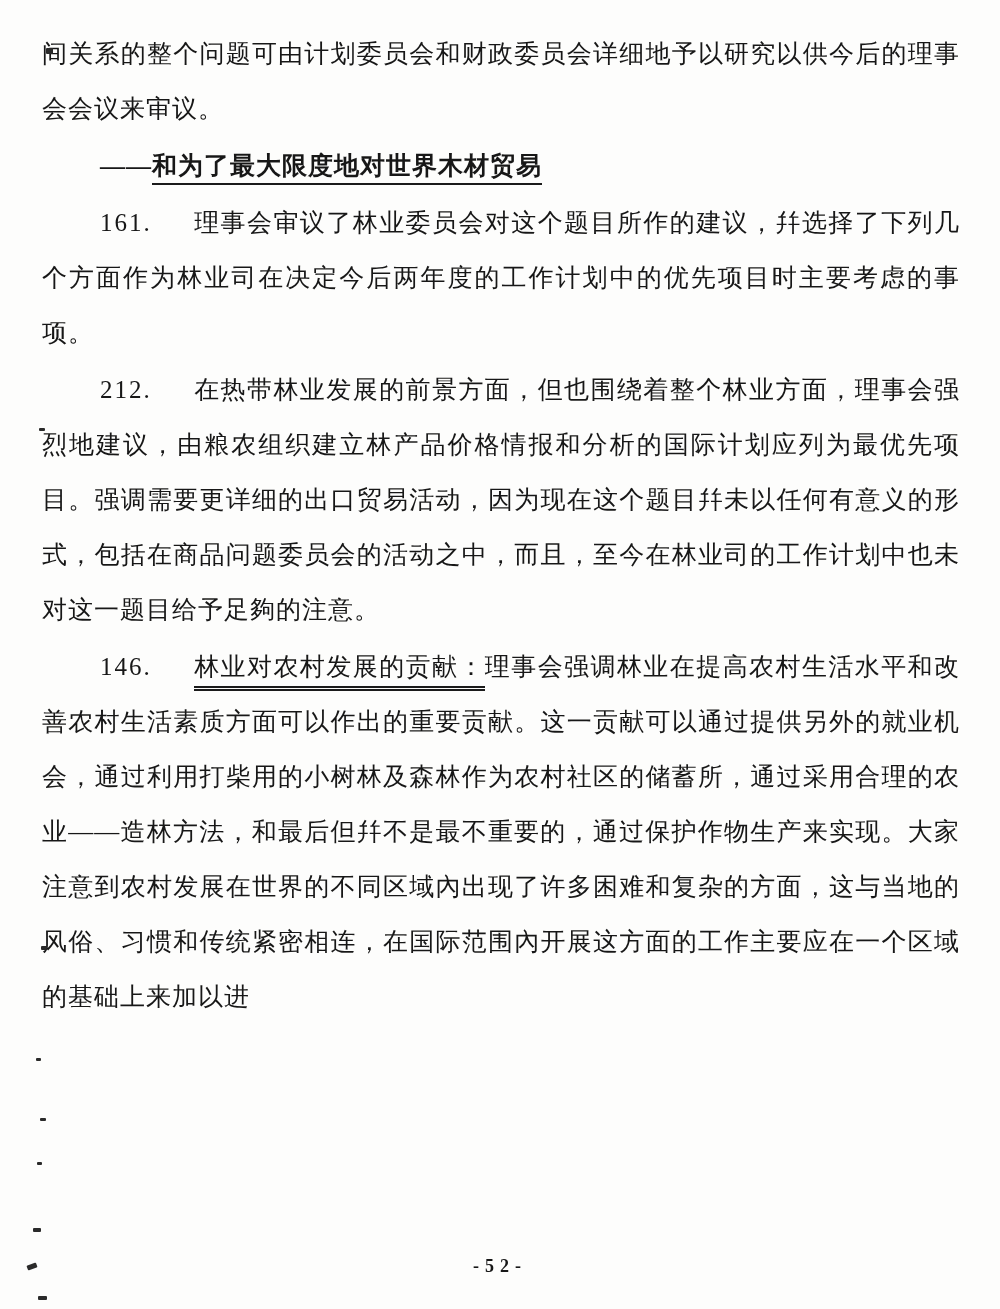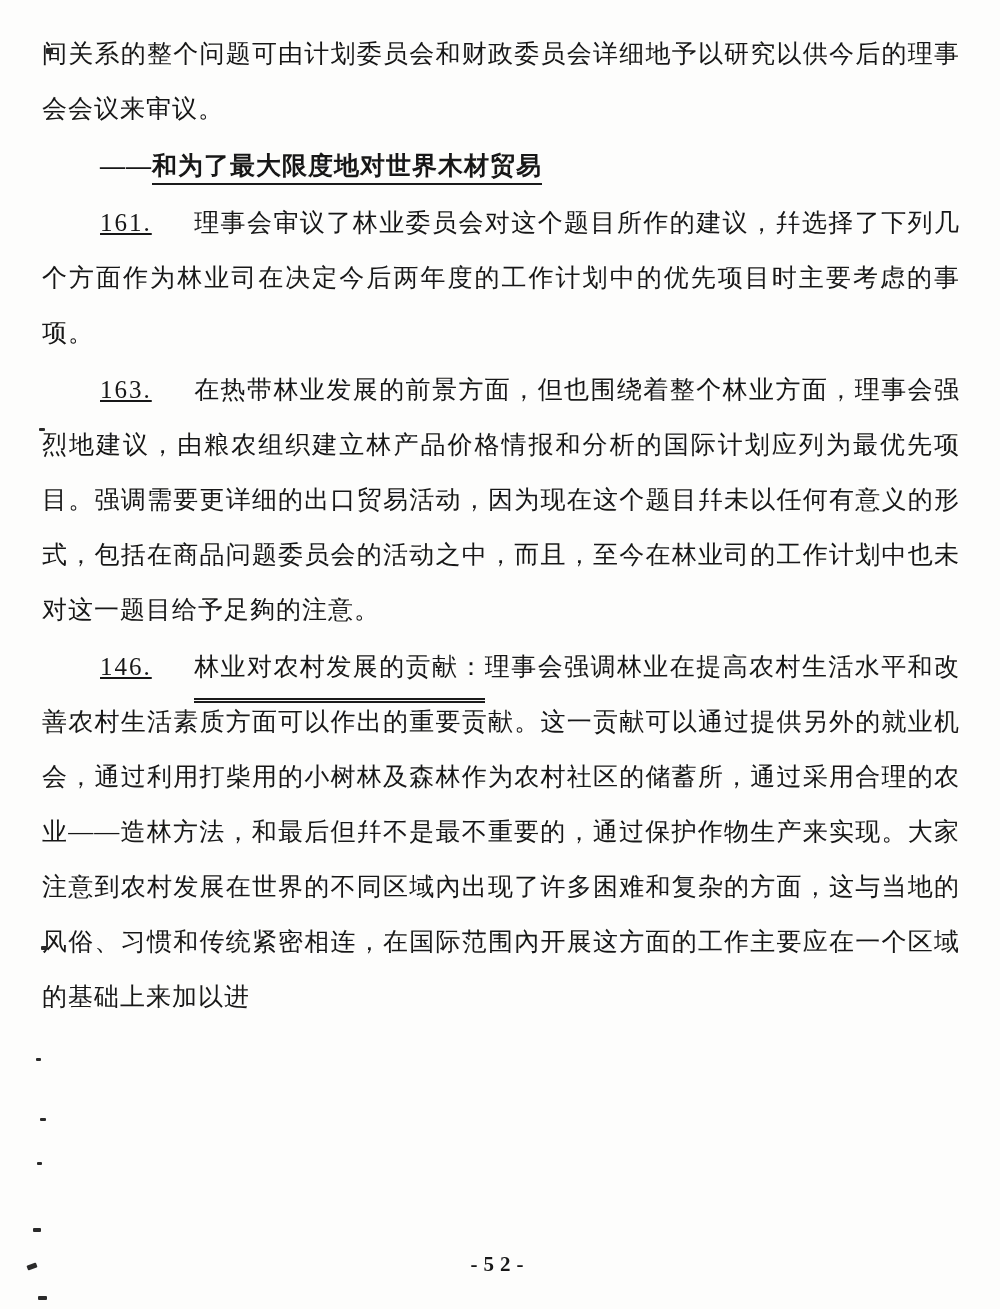--- a/index.html
+++ b/index.html
@@ -31,40 +31,39 @@
     text-align: justify;
     text-align-last: left;
     font-weight: 500;
   }
   .indent {
     text-indent: 58px;
   }
   .pnum {
     letter-spacing: 2px;
     margin-right: 42px;
-    text-decoration: underline;
   }
   .heading-p {
     font-weight: 600;
   }
   .u {
     border-bottom: 2px solid #1b1b1b;
     padding-bottom: 4px;
   }
   .u2 {
     border-bottom: 5px double #1b1b1b;
-    padding-bottom: 18px;
+    padding-bottom: 6px;
   }
   .pagenum {
     position: absolute;
     bottom: 32px;
     left: 0;
     width: 100%;
     text-align: center;
-    font-size: 21px;
+    font-size: 18px;
     letter-spacing: 6px;
     font-weight: 600;
   }
   .speck {
     position: absolute;
     background: #2a2a2a;
     border-radius: 1px;
   }
 </style>
 </head>
@@ -74,21 +73,21 @@
 
   <div class="content">
 
     <p class="body-p"><span>间关系的整个问题可由计划委员会和财政委员会详细地予以研究以供今后的理事会会议来审议。</span></p>
 
     <p class="body-p indent heading-p"><span>——</span><span class="u">和为了最大限度地对世界木材贸易</span></p>
 
     <p class="body-p indent"><span class="pnum">161.</span><span>理事会审议了林业委员会对这个题目所作的建议，幷选择了下列几个方面作为林业司在决定今后两年度的工作计划中的优先项目时主要考虑的事项。</span></p>
 
 
-    <p class="body-p indent"><span class="pnum">163.</span><span>在热带林业发展的前景方面，但也围绕着整个林业方面，理事会强烈地建议，由粮农组织建立林产品价格情报和分析的国际计划应列为最优先项目。强调需要更详细的出口贸易活动，因为现在这个题目幷未以任何有意义的形式，包括在商品问题委员会的活动之中，而且，至今在林业司的工作计划中也未对这一题目给予足夠的注意。</span></p>
+    <p class="body-p indent"><span class="pnum">212.</span><span>在热带林业发展的前景方面，但也围绕着整个林业方面，理事会强烈地建议，由粮农组织建立林产品价格情报和分析的国际计划应列为最优先项目。强调需要更详细的出口贸易活动，因为现在这个题目幷未以任何有意义的形式，包括在商品问题委员会的活动之中，而且，至今在林业司的工作计划中也未对这一题目给予足夠的注意。</span></p>
 
     <p class="body-p indent"><span class="pnum">146.</span><span class="u2">林业对农村发展的贡献：</span><span>理事会强调林业在提高农村生活水平和改善农村生活素质方面可以作出的重要贡献。这一贡献可以通过提供另外的就业机会，通过利用打柴用的小树林及森林作为农村社区的储蓄所，通过采用合理的农业——造林方法，和最后但幷不是最不重要的，通过保护作物生产来实现。大家注意到农村发展在世界的不同区域內出现了许多困难和复杂的方面，这与当地的风俗、习惯和传统紧密相连，在国际范围內开展这方面的工作主要应在一个区域的基础上来加以进</span></p>
 
   </div>
 
   <div class="pagenum">-52-</div>
 
   <div class="speck" style="left:46px; top:48px; width:7px; height:6px;"></div>
   <div class="speck" style="left:39px; top:428px; width:6px; height:3px;"></div>
   <div class="speck" style="left:41px; top:946px; width:6px; height:4px;"></div>

